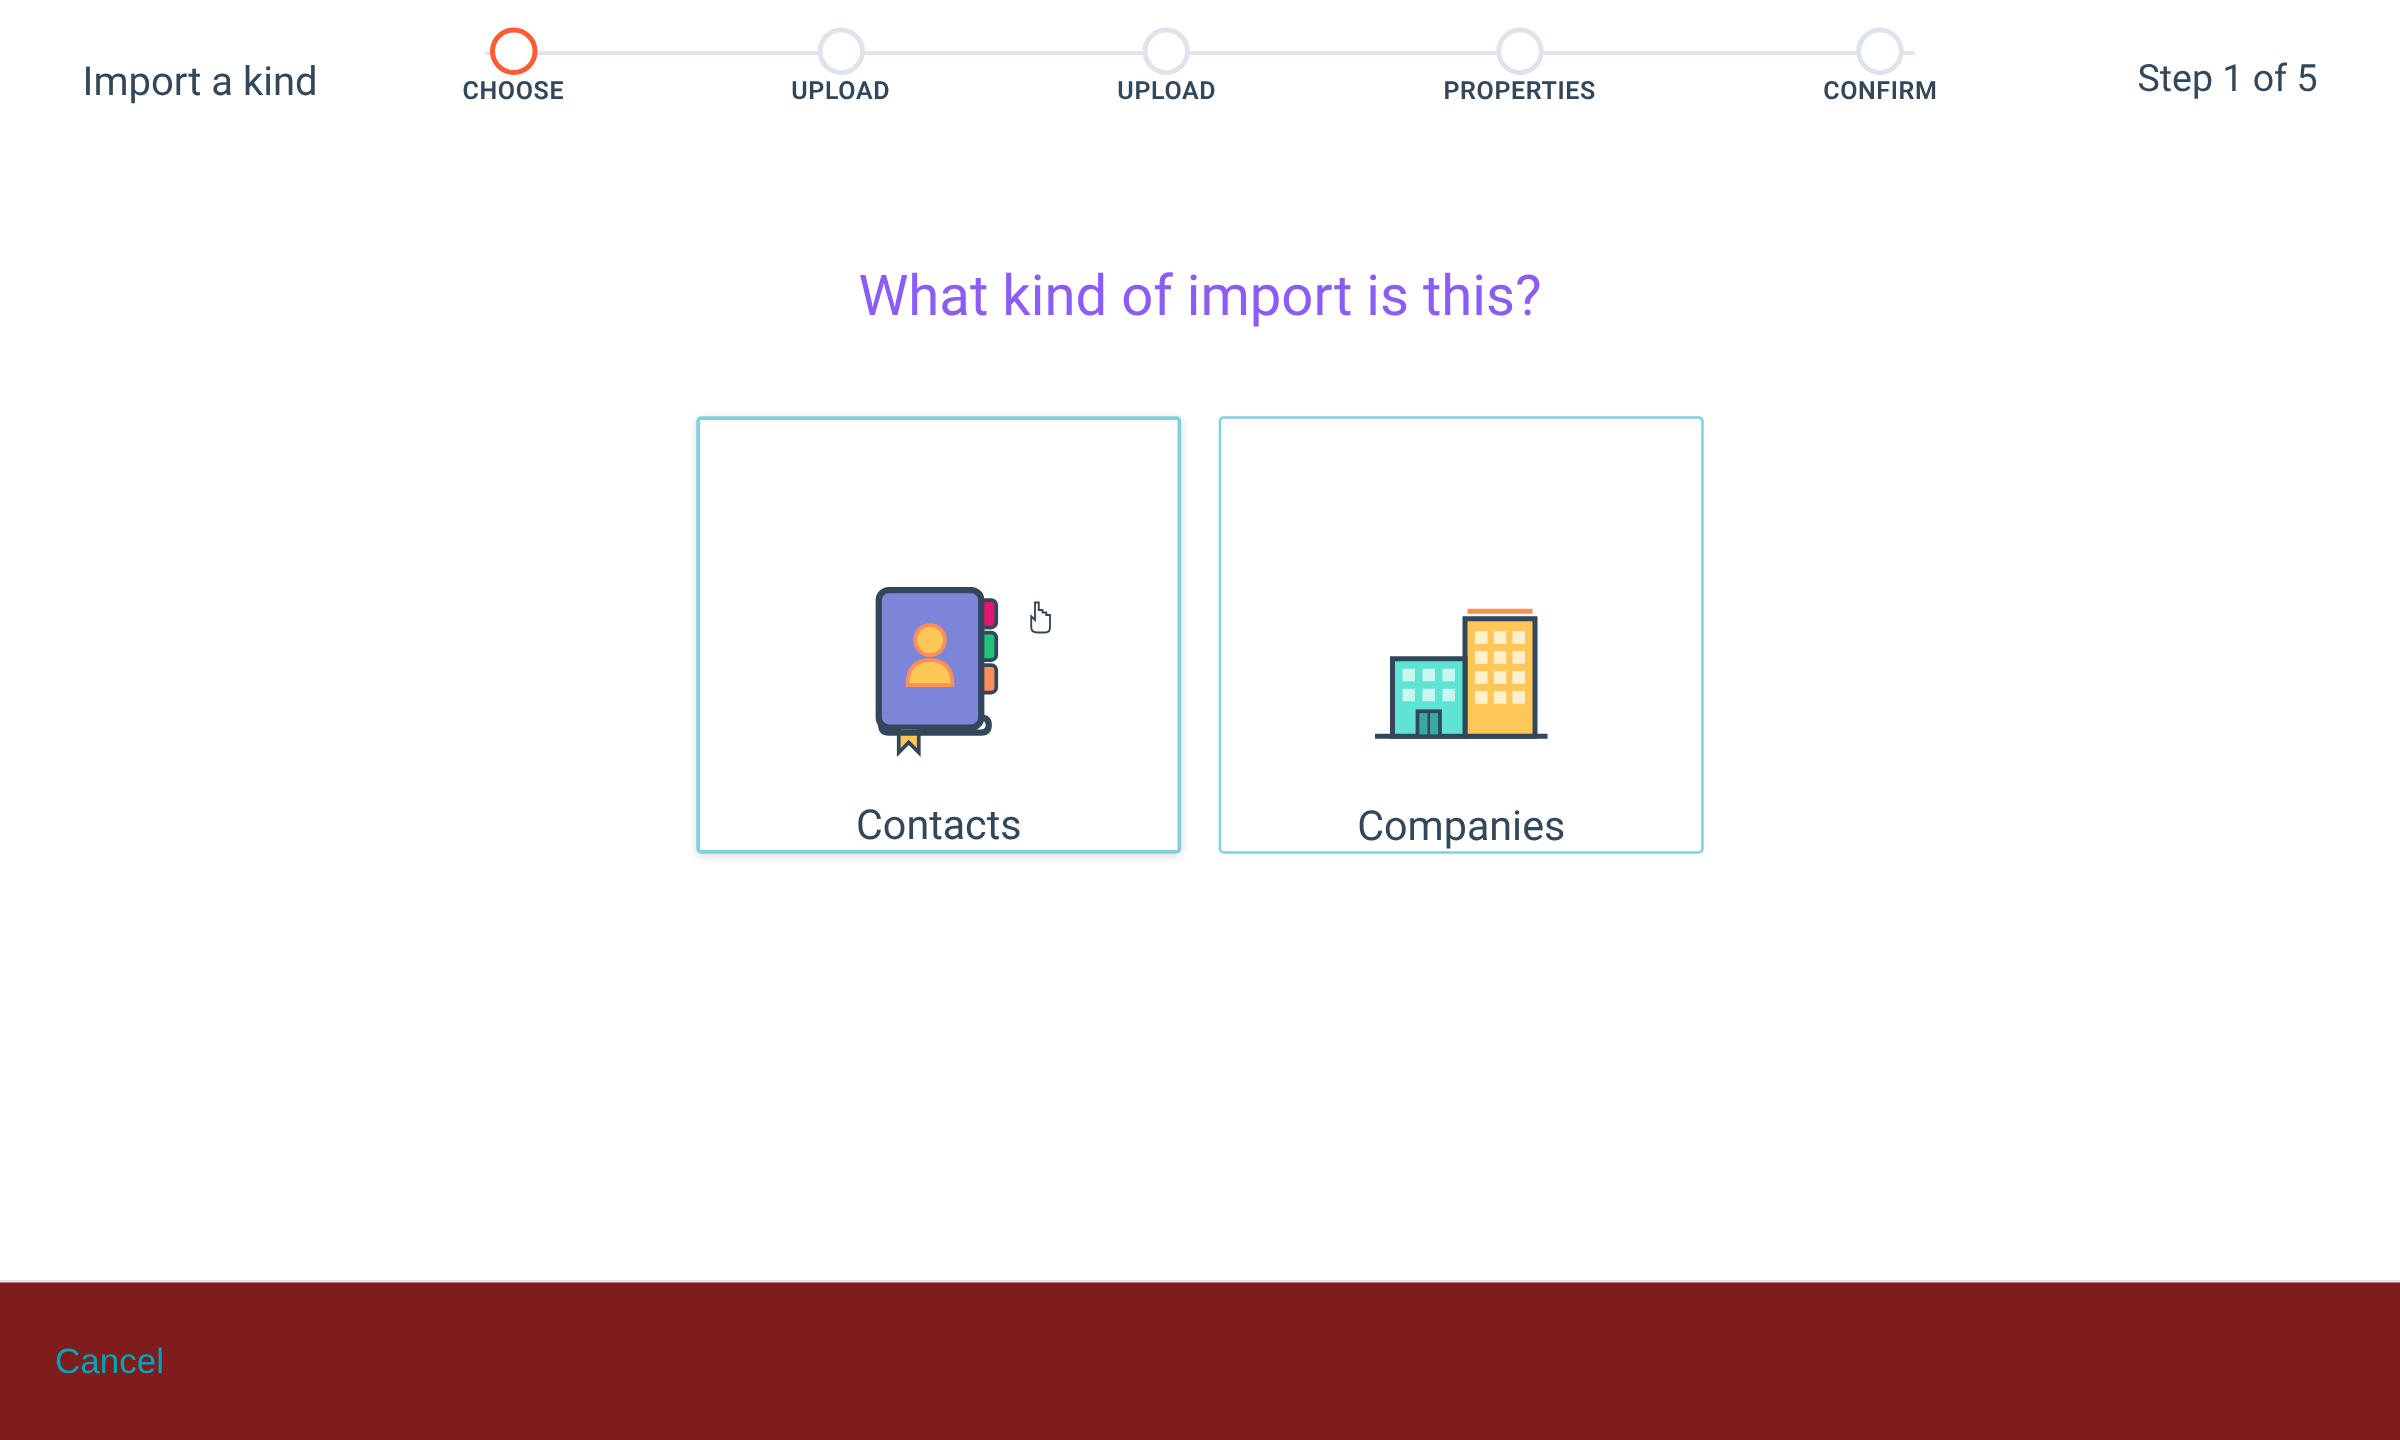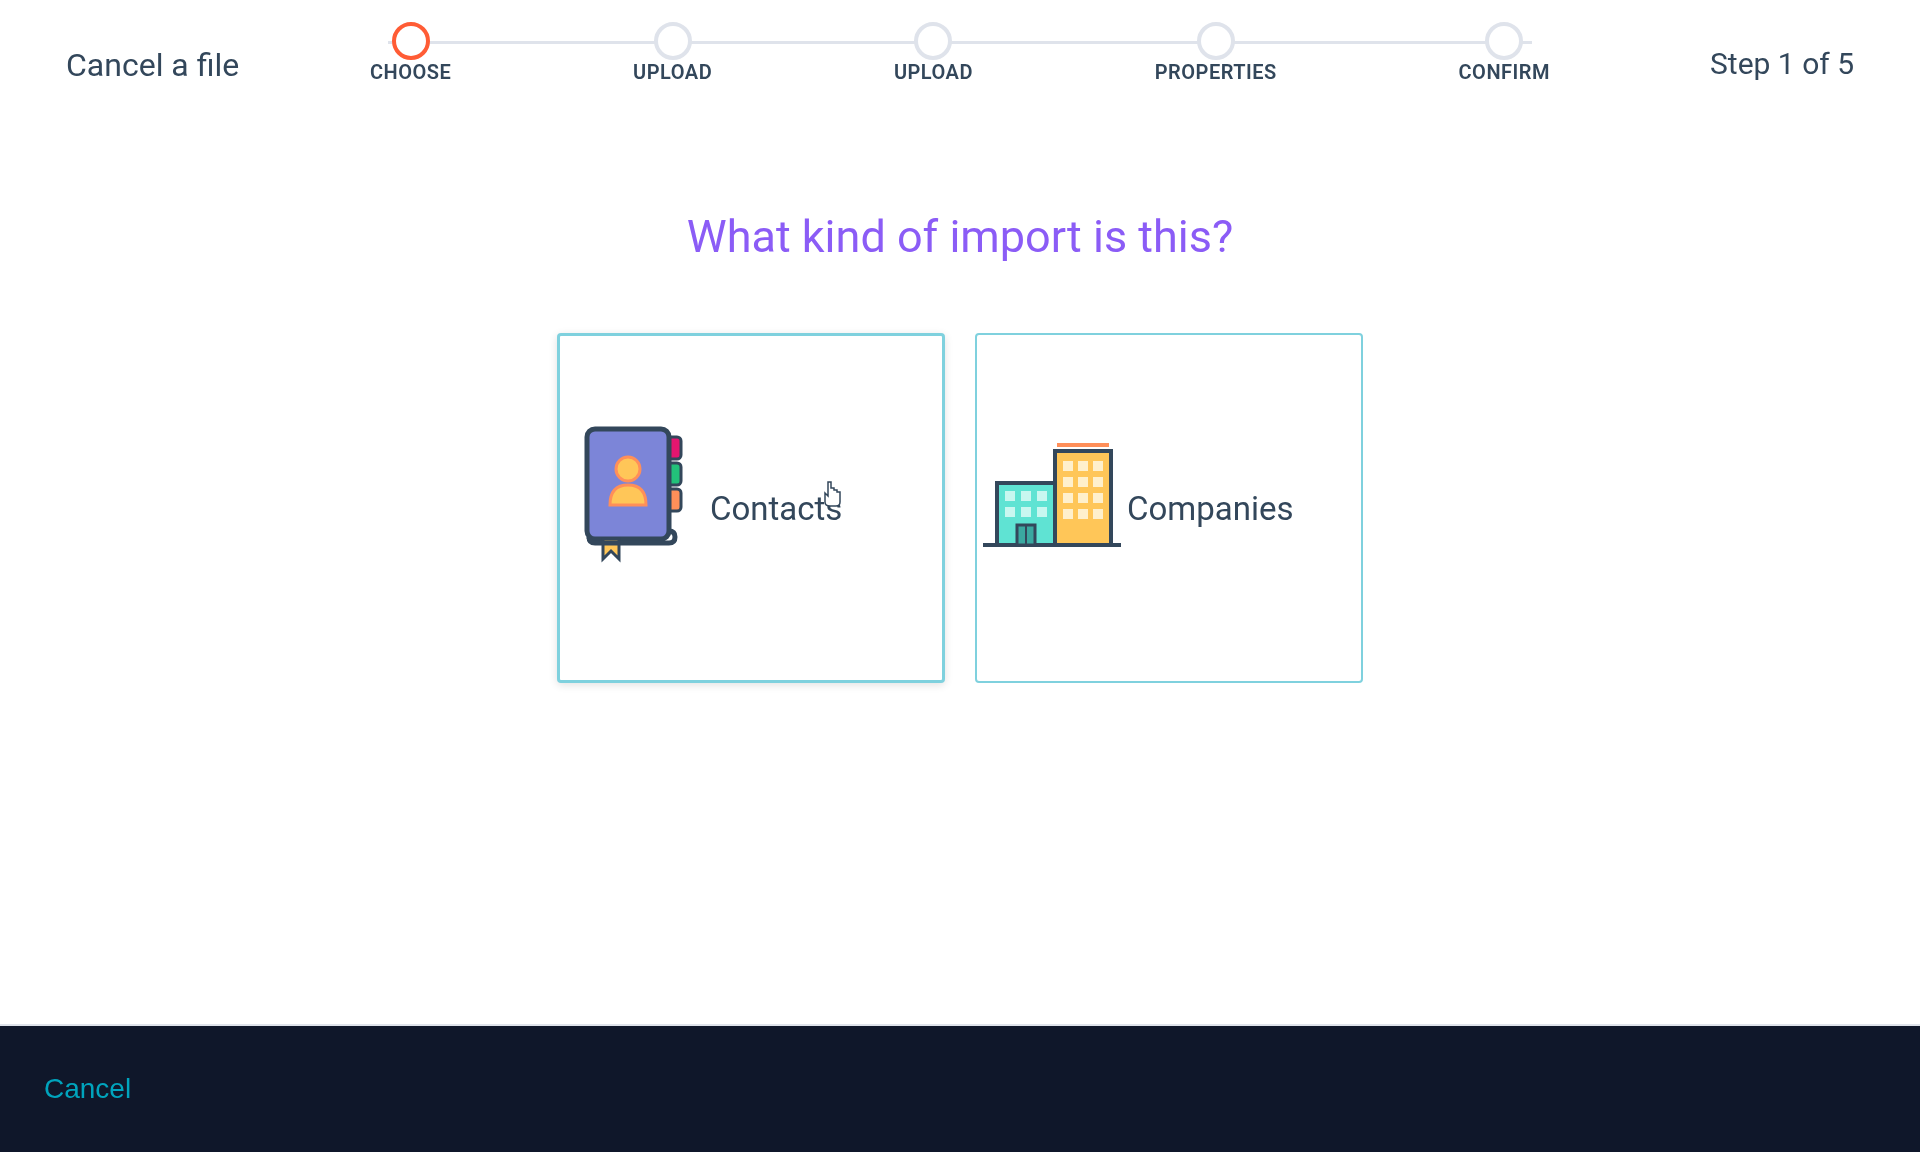--- a/index.html
+++ b/index.html
@@ -96,23 +96,23 @@
       gap: 30px;
     }
     .card {
       width: 388px;
       height: 350px;
       border: 2px solid #7fd1de;
       border-radius: 4px;
       background: #fff;
       cursor: pointer;
       display: flex;
-      flex-direction: row;
-      align-items: center;
-      justify-content: flex-start;
+      flex-direction: column;
+      align-items: center;
+      justify-content: flex-end;
       position: relative;
     }
     .card.selected {
       border-width: 3px;
       box-shadow: 0 2px 8px rgba(0,0,0,0.12);
     }
     .card-icon {
       width: 150px;
       height: 150px;
       display: flex;
@@ -133,40 +133,40 @@
       width: 28px;
       height: 28px;
     }
 
     .footer {
       position: absolute;
       bottom: 0;
       left: 0;
       right: 0;
       height: 128px;
-      background: #0f172a;
+      background: #7f1d1d;
       border-top: 2px solid #dfe3eb;
       display: flex;
       align-items: center;
       padding-left: 44px;
     }
     .cancel-btn {
       background: none;
       border: none;
       color: #00a4bd;
       font-size: 28px;
       font-weight: 400;
       cursor: pointer;
     }
   </style>
 </head>
 <body>
 
 <div class="header">
-  <div class="header-title">Cancel a file</div>
+  <div class="header-title">Import a kind</div>
 
   <div class="stepper">
     <div class="stepper-line"></div>
     <div class="step">
       <div class="step-circle active"></div>
       <div class="step-label">CHOOSE</div>
     </div>
     <div class="step">
       <div class="step-circle"></div>
       <div class="step-label">UPLOAD</div>

